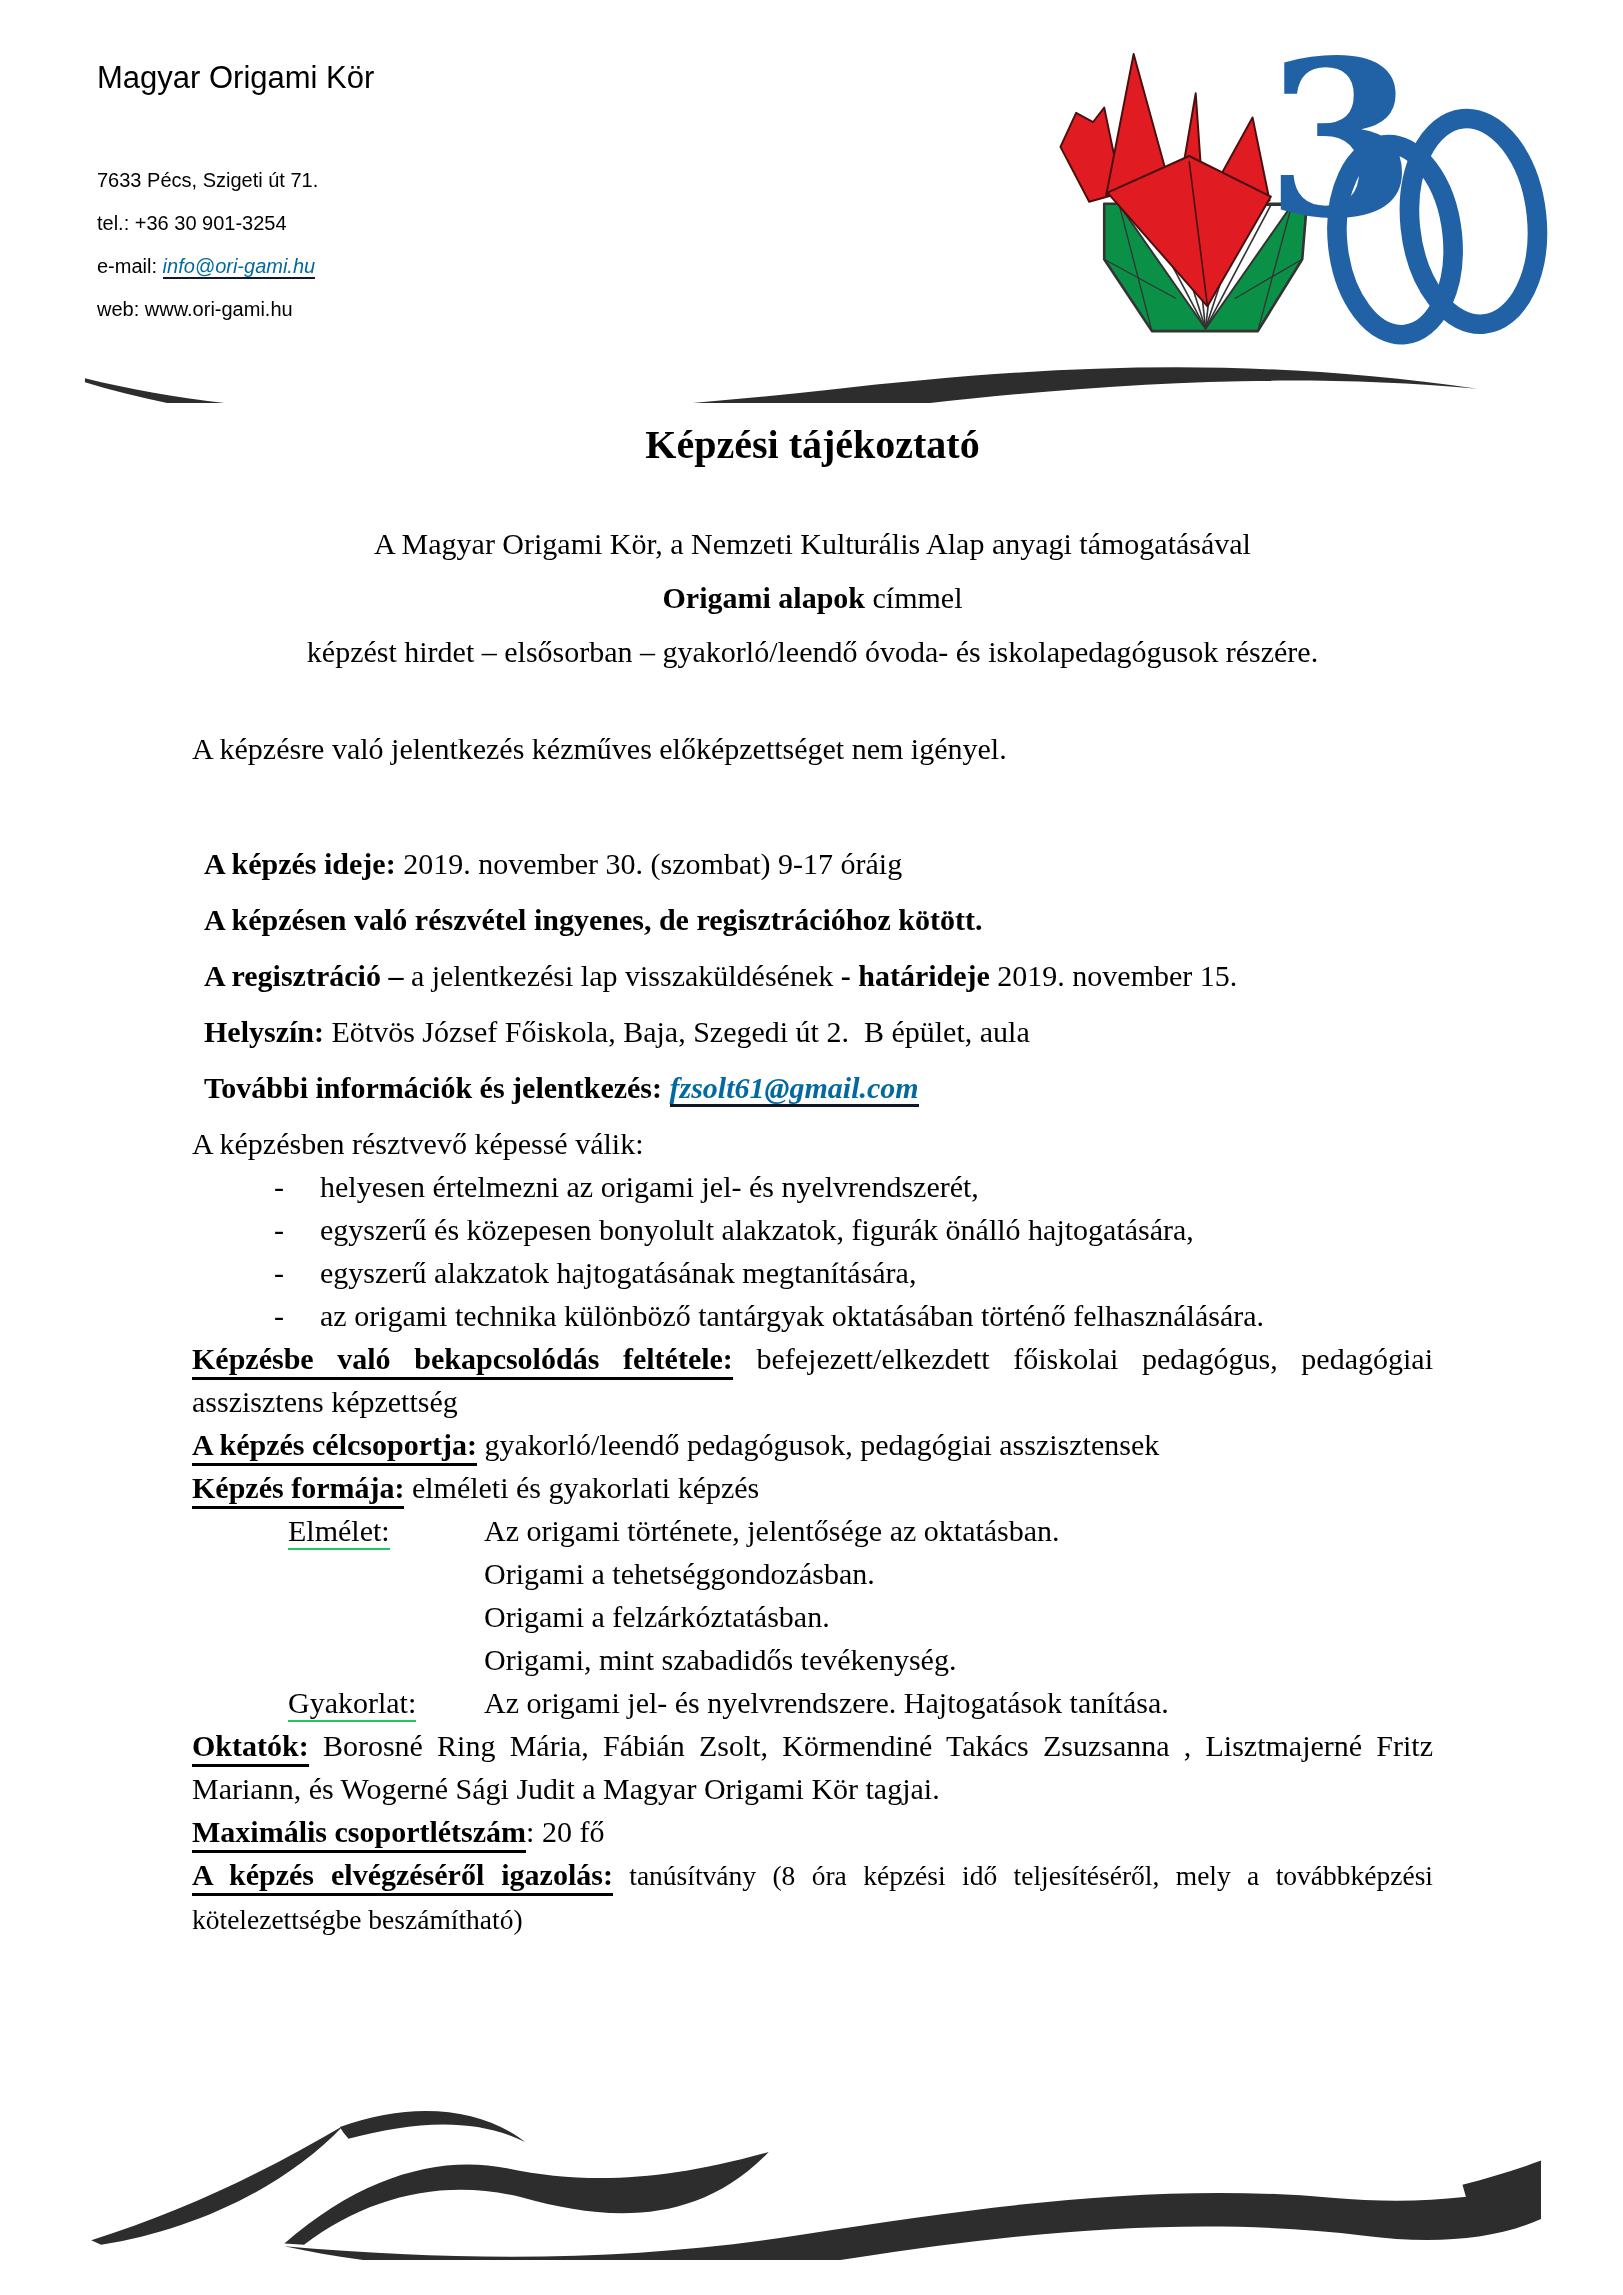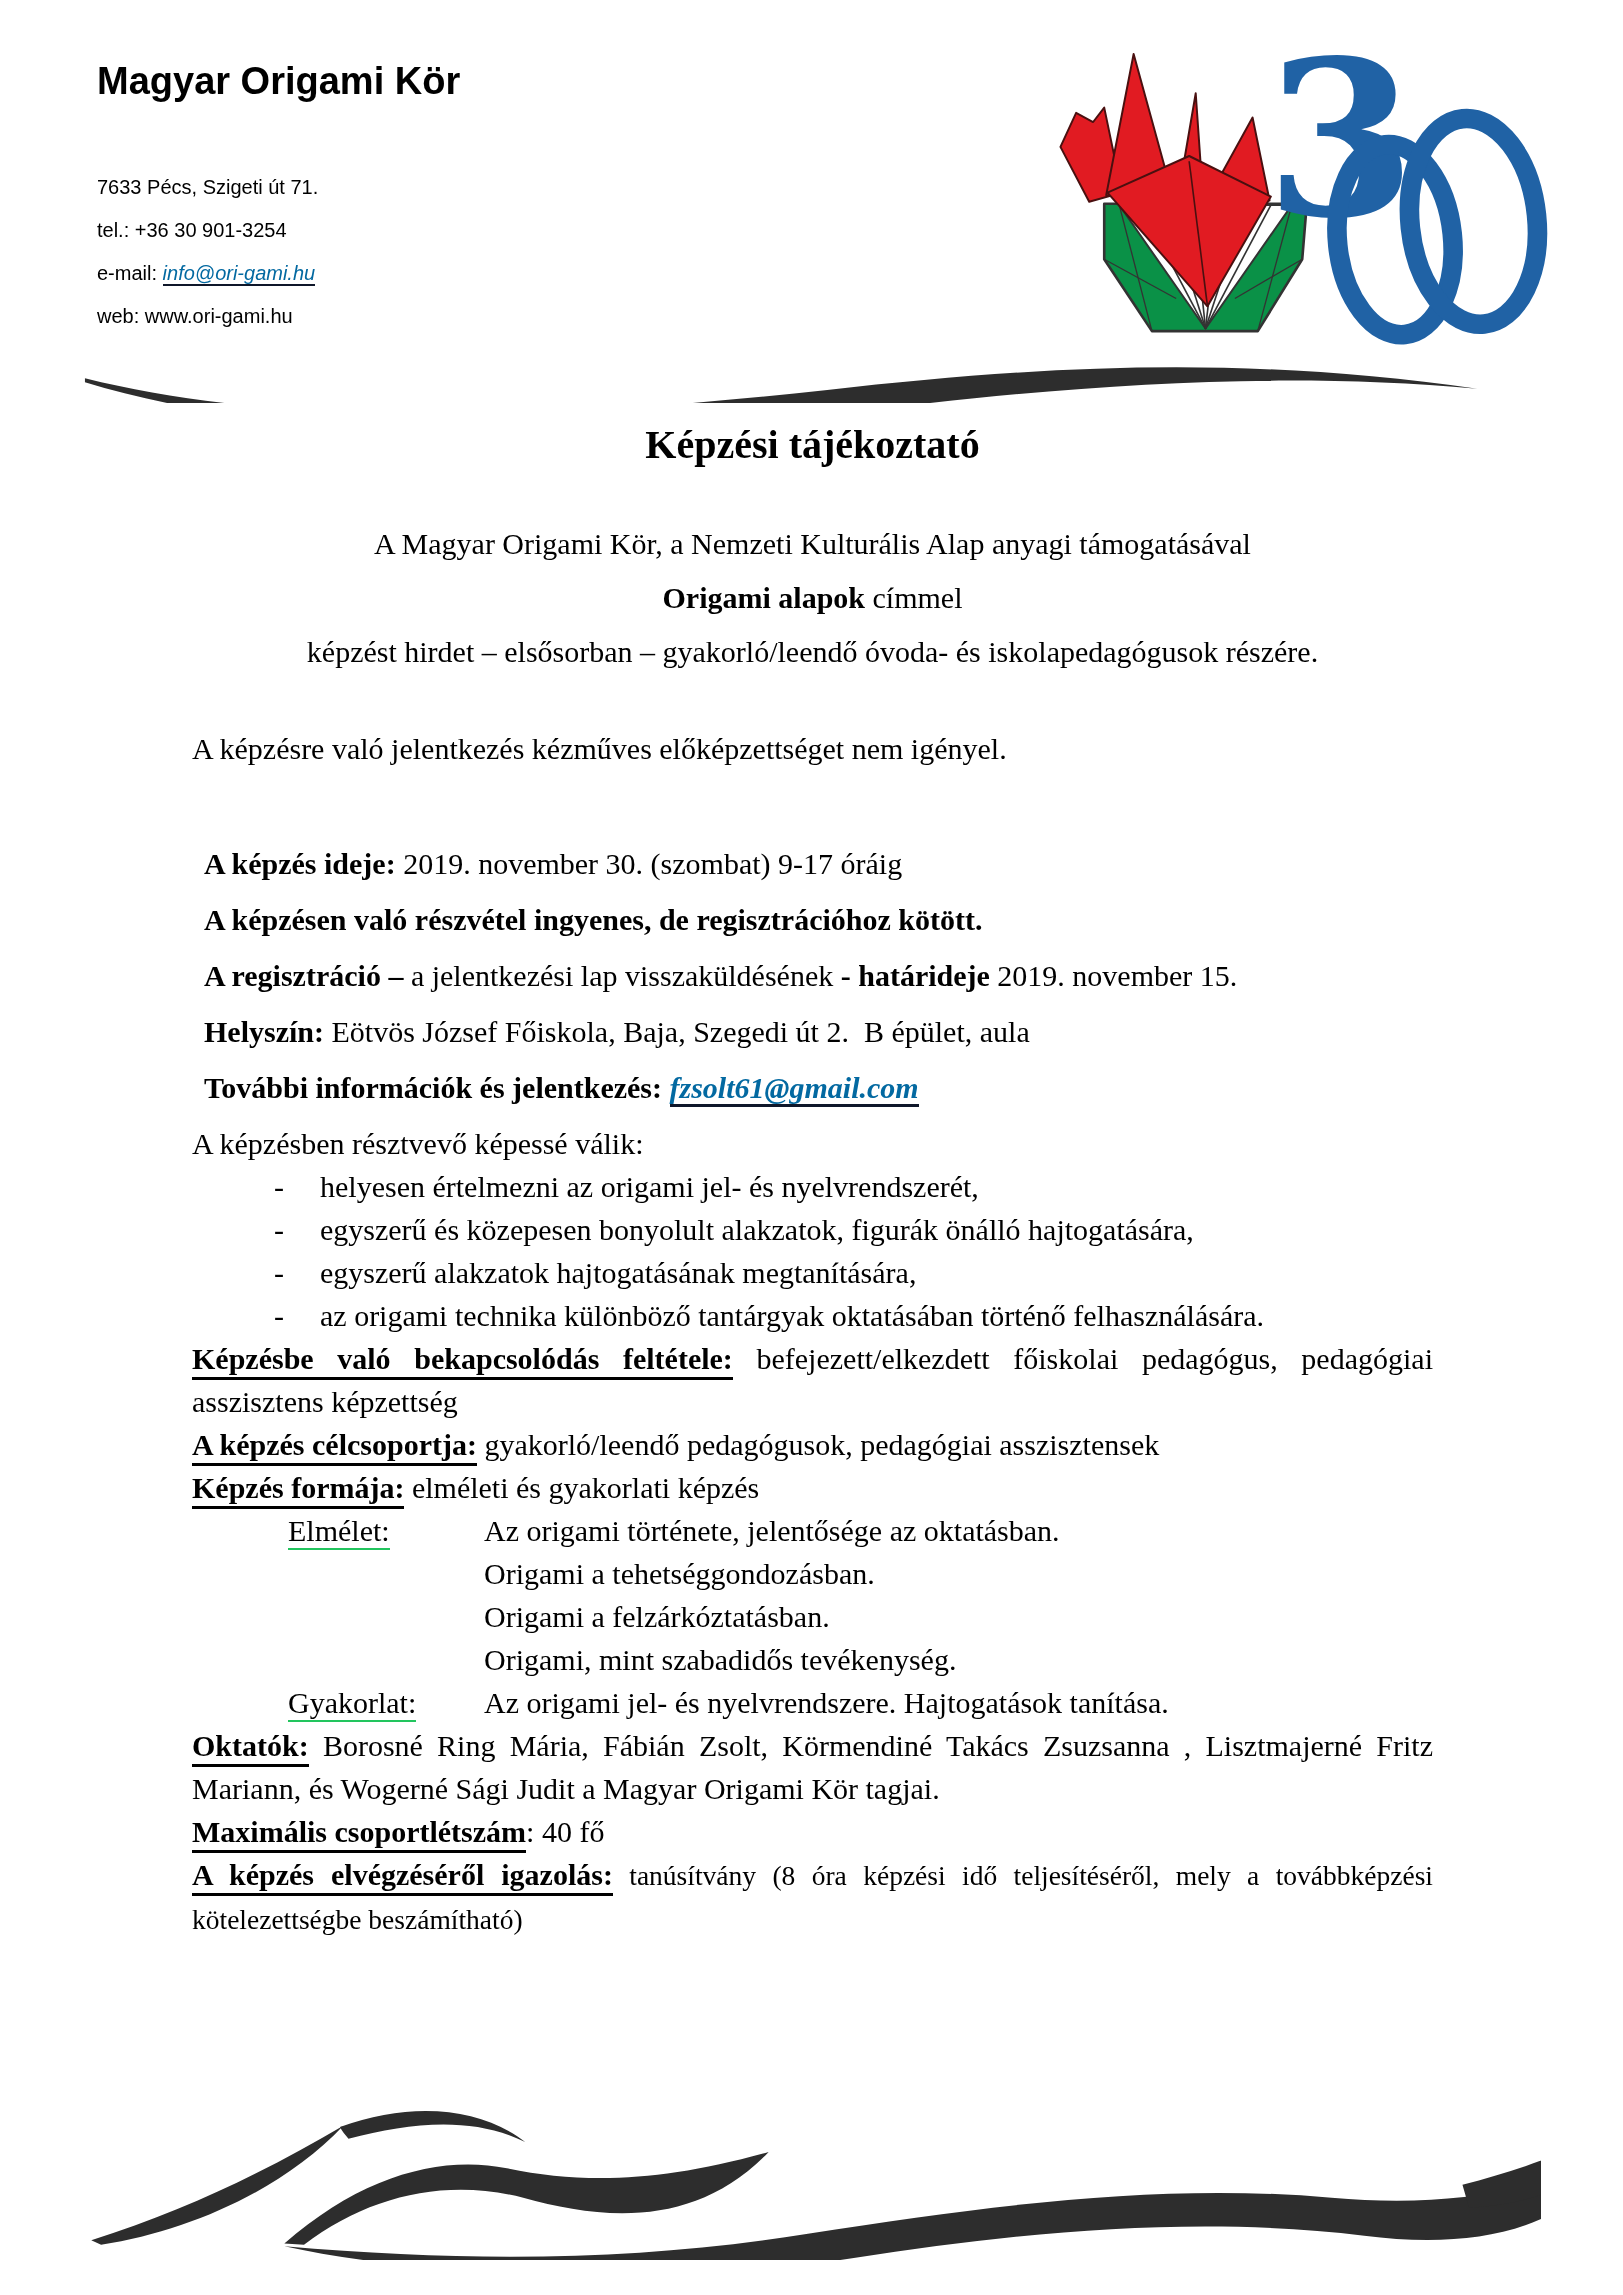--- a/index.html
+++ b/index.html
@@ -1,21 +1,21 @@
 <!DOCTYPE html>
 <html lang="hu" style="font-size:10.5px"><head>
 <meta charset="utf-8">
 <style>
   html,body{margin:0;padding:0;background:#888;}
   .page{position:relative;width:1623px;height:2295px;background:#ffffff;overflow:hidden;
         font-family:"Liberation Serif",serif;color:#000;}
 
   
   .header{position:absolute;left:97px;top:60px;font-family:"Liberation Sans",sans-serif;}
-  .org{font-size:38px;font-weight:bold;letter-spacing:0px;}
+  .org{font-size:31px;font-weight:normal;letter-spacing:0px;}
   .contact{margin-top:63px;font-size:20px;line-height:43px;}
   .link{color:#0369a1;text-decoration:none;border-bottom:2px solid #0f172a;cursor:pointer;font-style:italic;}
 
   
   .logo{position:absolute;left:1042px;top:23.6px;width:510px;height:330px;}
   .logo svg{width:100%;height:100%;display:block;}
 
   
   .swoosh-top{position:absolute;left:75px;top:351px;width:1420px;height:52px;}
   .swoosh-bottom{position:absolute;left:88px;top:2106px;width:1453px;height:154px;}
@@ -151,21 +151,21 @@
         <span class="clabel"></span>
         <span>Origami, mint szabadidős tevékenység.</span>
       </div>
       <div class="crow">
         <span class="clabel"><span class="ul2">Gyakorlat:</span></span>
         <span>Az origami jel- és nyelvrendszere. Hajtogatások tanítása.</span>
       </div>
 
       <p class="just"><span class="b ul">Oktatók:</span><span> Borosné Ring Mária, Fábián Zsolt, Körmendiné Takács Zsuzsanna , Lisztmajerné Fritz Mariann, és Wogerné Sági Judit a Magyar Origami Kör tagjai.</span></p>
 
-      <p><span class="b ul">Maximális csoportlétszám</span><span>: 40 fő</span></p>
+      <p><span class="b ul">Maximális csoportlétszám</span><span>: 20 fő</span></p>
 
       <p class="just"><span class="b ul">A képzés elvégzéséről igazolás:</span><span class="small"> tanúsítvány (8 óra képzési idő teljesítéséről, mely a továbbképzési kötelezettségbe beszámítható)</span></p>
 
     </div>
   </div>
 
   <svg class="swoosh-bottom" viewBox="0 0 2220 235">
     <g fill="#2d2d2d">
       <path d="M5,205 C150,160 280,95 390,30 C300,125 160,190 20,212 Z"></path>
       <path d="M385,32 C495,-8 600,2 668,55 C590,16 495,24 398,50 C393,44 388,38 385,32 Z"></path>

